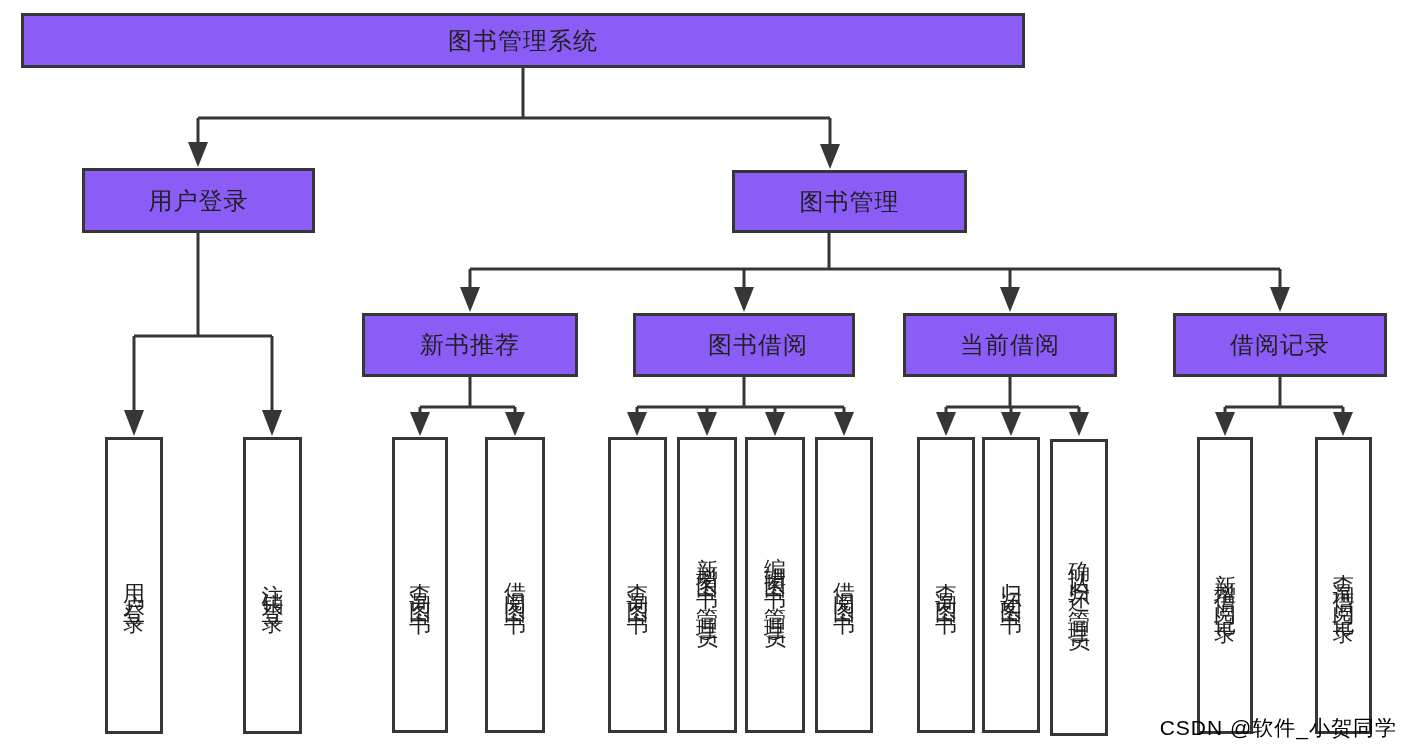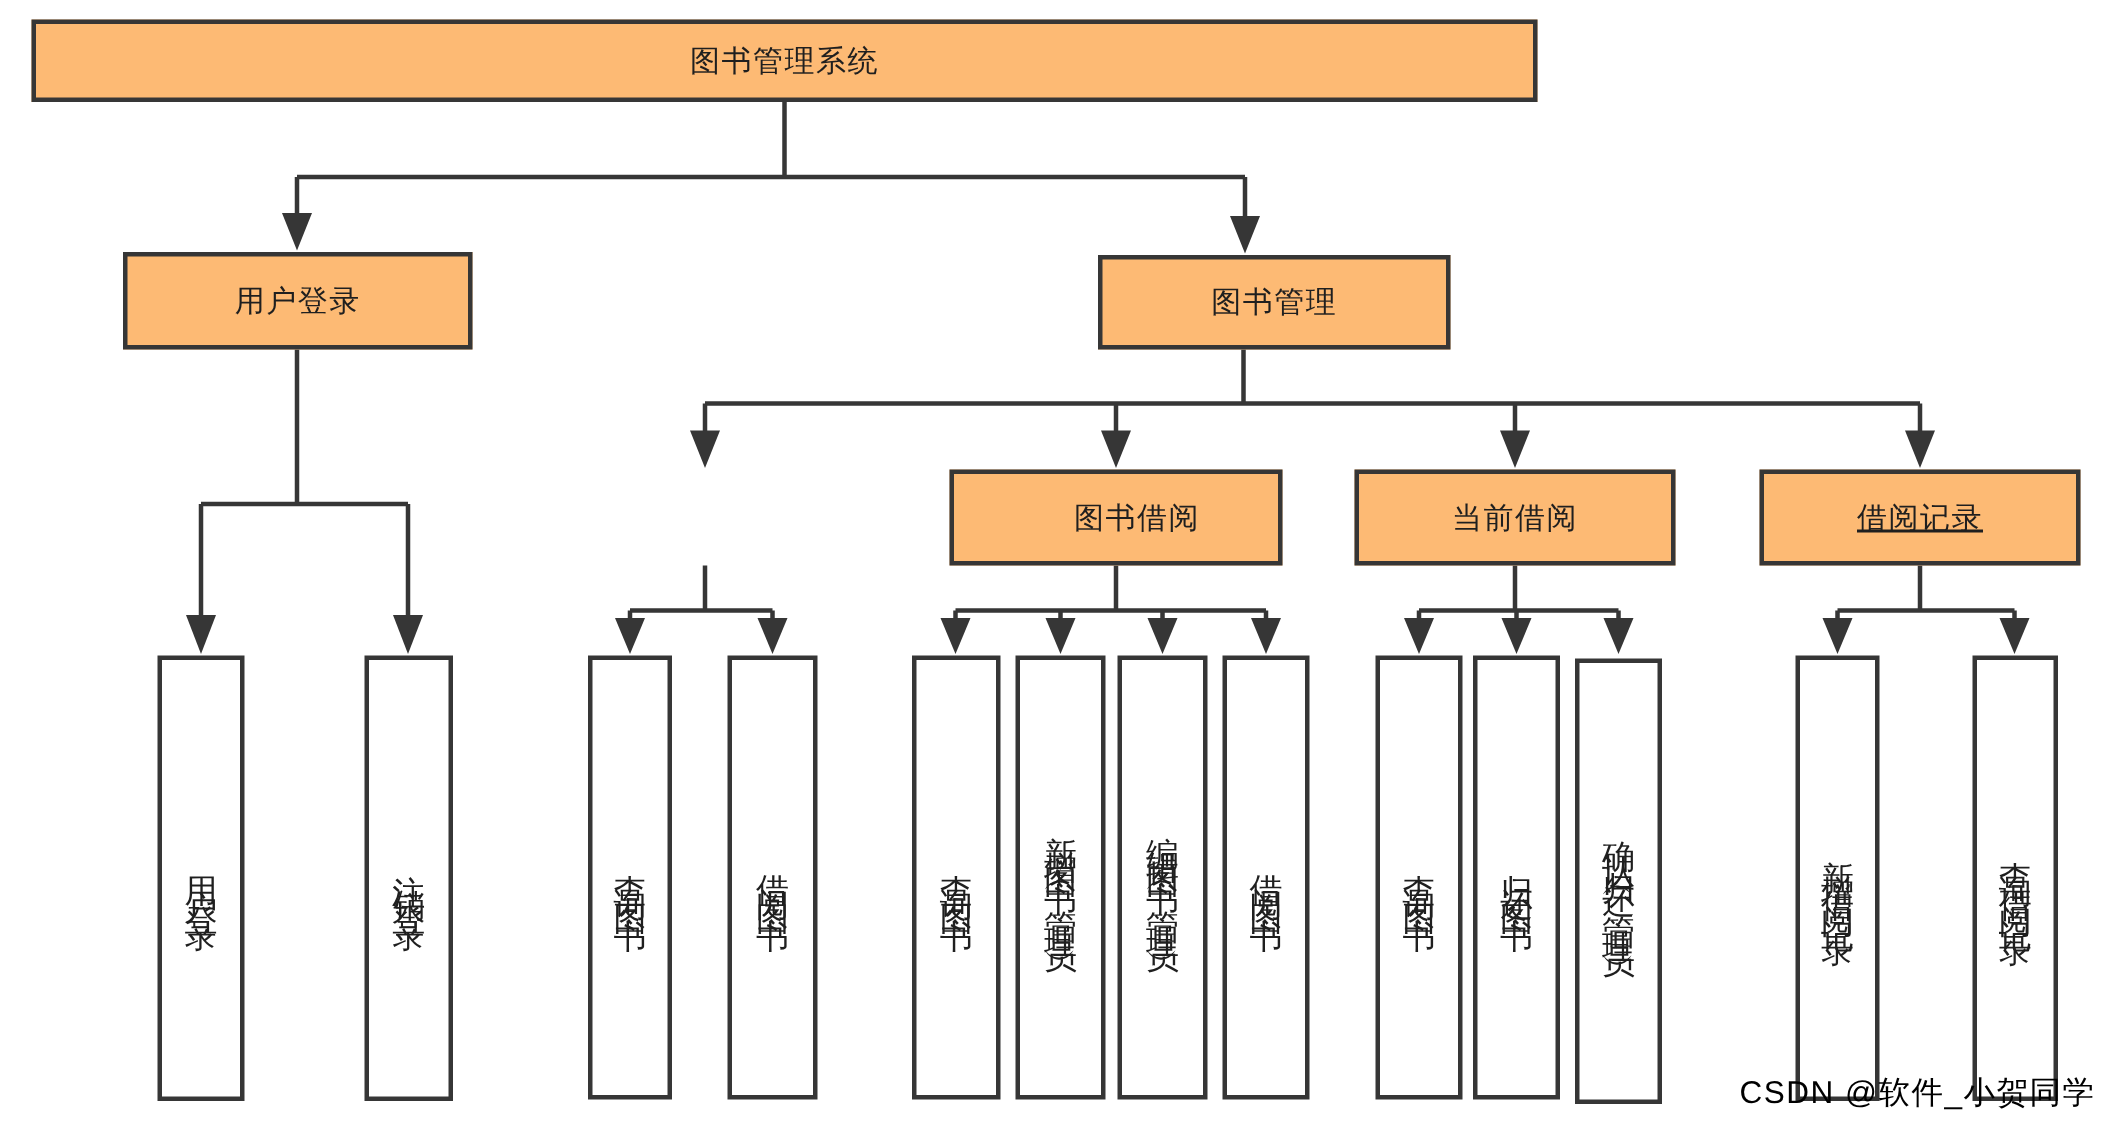--- a/index.html
+++ b/index.html
@@ -18,25 +18,25 @@
   #wires {
     position: absolute;
     left: 0; top: 0;
     width: 1405px;
     height: 747px;
   }
   .node {
     position: absolute;
     box-sizing: border-box;
     border: 3px solid #363636;
-    background: #fdba74;
+    background: #8b5cf6;
     display: flex;
     align-items: center;
     justify-content: center;
-    font-size: 20px;
+    font-size: 24px;
     color: #1f1f1f;
     letter-spacing: 1px;
     white-space: nowrap;
   }
   .leaf {
     position: absolute;
     box-sizing: border-box;
     border: 3px solid #363636;
     background: #ffffff;
     display: flex;
@@ -111,27 +111,30 @@
     <span>图书管理系统</span>
   </div>
 
   <div class="node" style="left:82px; top:168px; width:233px; height:65px;">
     <span>用户登录</span>
   </div>
   <div class="node" style="left:712px; top:170px; width:235px; height:63px;margin-left:20px;">
     <span>图书管理</span>
   </div>
 
+  <div class="node" style="left:362px; top:313px; width:216px; height:64px;">
+    <span>新书推荐</span>
+  </div>
   <div class="node" style="left:633px; top:313px; width:222px; height:64px;padding-left:28px;">
     <span>图书借阅</span>
   </div>
   <div class="node" style="left:903px; top:313px; width:214px; height:64px;">
     <span>当前借阅</span>
   </div>
-  <div class="node" style="left:1173px; top:313px; width:214px; height:64px;text-decoration:underline;">
+  <div class="node" style="left:1173px; top:313px; width:214px; height:64px;">
     <span>借阅记录</span>
   </div>
 
   <div class="leaf" style="left:105px; top:437px; width:58px; height:297px;">
     <span class="vtext">用户登录</span>
   </div>
   <div class="leaf" style="left:243px; top:437px; width:59px; height:297px;">
     <span class="vtext">注销登录</span>
   </div>
 

